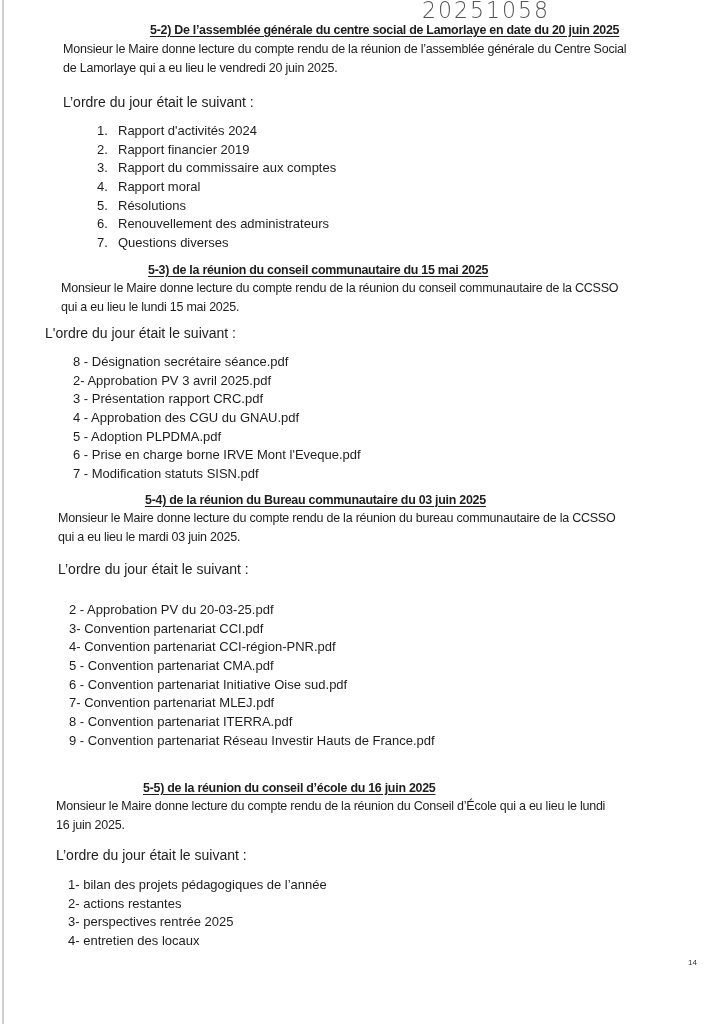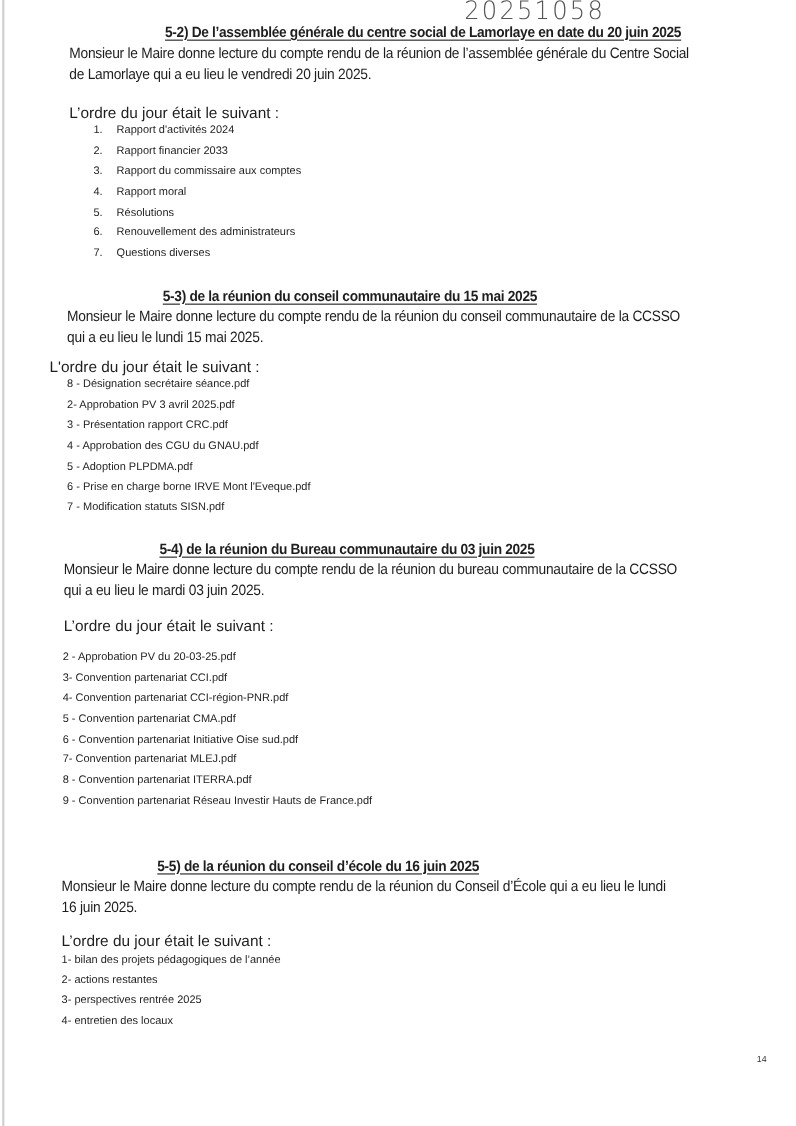--- a/index.html
+++ b/index.html
@@ -55,24 +55,24 @@
       transform: scaleX(0.92);
       transform-origin: left top;
     }
     .intro {
       position: absolute;
       font-size: 14px;
       white-space: nowrap;
     }
     .list {
       position: absolute;
-      margin: 0;
+      margin: 12px;
       padding: 0;
       list-style: none;
-      font-size: 10px;
+      font-size: 13px;
     }
     .list li {
       height: 18.7px;
       line-height: 18.7px;
       white-space: nowrap;
       position: relative;
     }
     .list.ordered li .num {
       display: inline-block;
       width: 21px;
@@ -92,21 +92,21 @@
 
 <div class="handwritten">20251058</div>
 
 <div>
   <div class="heading" style="left:150px; top:22px;">5-2) De l’assemblée générale du centre social de Lamorlaye en date du 20 juin 2025</div>
   <div class="para" style="left:63px; top:39px;">Monsieur le Maire donne lecture du compte rendu de la réunion de l’assemblée générale du Centre Social</div>
   <div class="para" style="left:63px; top:58px;">de Lamorlaye qui a eu lieu le vendredi 20 juin 2025.</div>
   <div class="intro" style="left:63px; top:94px;">L’ordre du jour était le suivant :</div>
   <ul class="list ordered" style="left:85px; top:110px;">
     <li><span class="num">1.</span><span>Rapport d'activités 2024</span></li>
-    <li><span class="num">2.</span><span>Rapport financier 2033</span></li>
+    <li><span class="num">2.</span><span>Rapport financier 2019</span></li>
     <li><span class="num">3.</span><span>Rapport du commissaire aux comptes</span></li>
     <li><span class="num">4.</span><span>Rapport moral</span></li>
     <li><span class="num">5.</span><span>Résolutions</span></li>
     <li><span class="num">6.</span><span>Renouvellement des administrateurs</span></li>
     <li><span class="num">7.</span><span>Questions diverses</span></li>
   </ul>
 </div>
 
 <div>
   <div class="heading" style="left:148px; top:262px;">5-3) de la réunion du conseil communautaire du 15 mai 2025</div>

